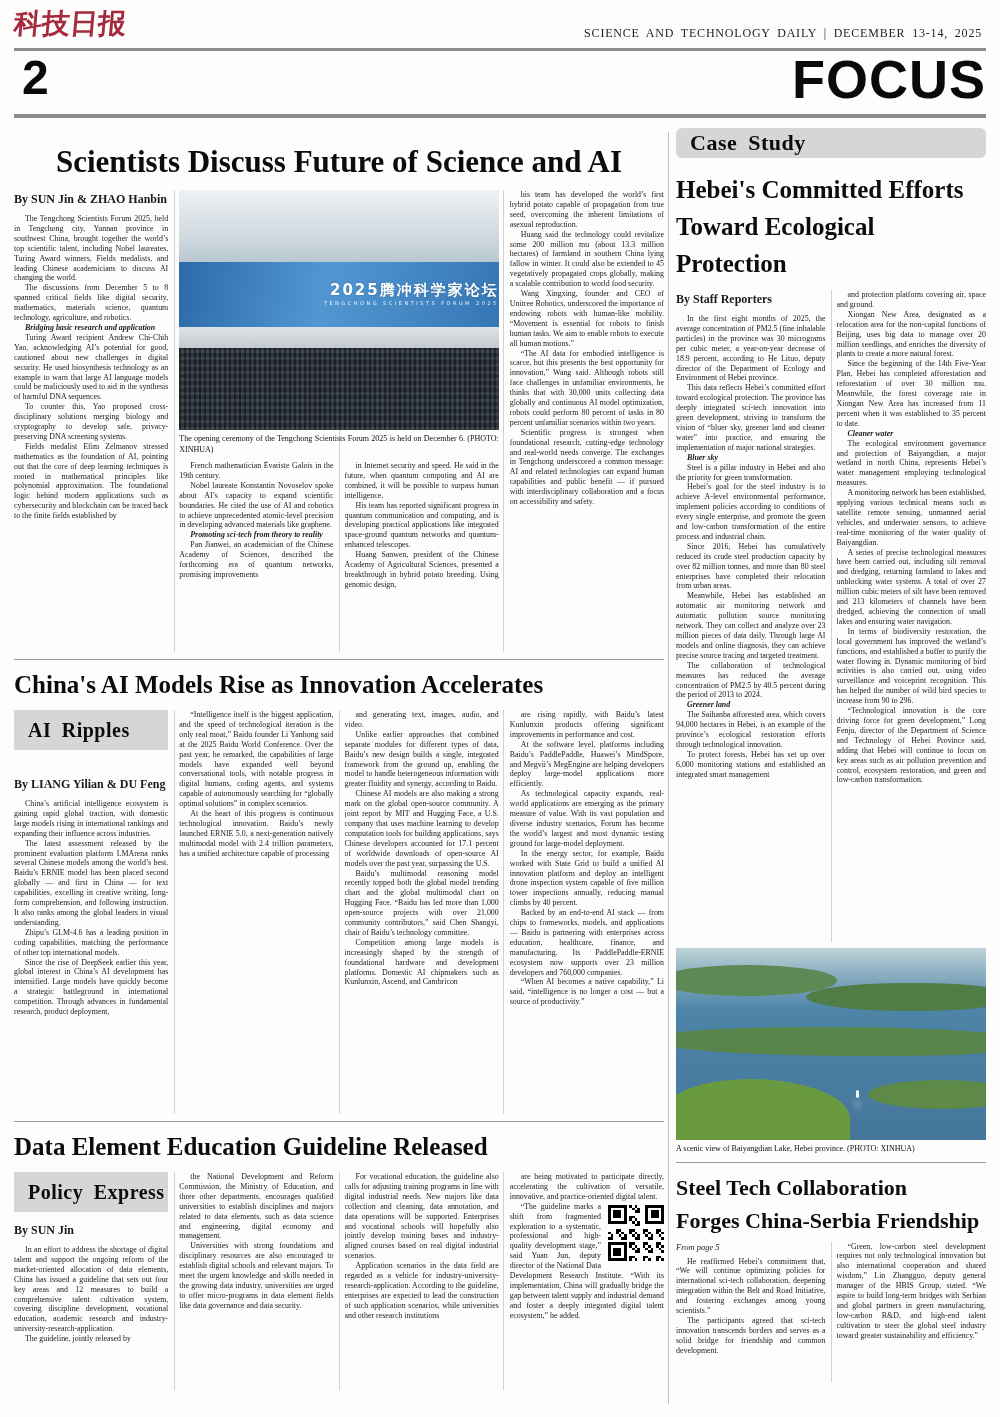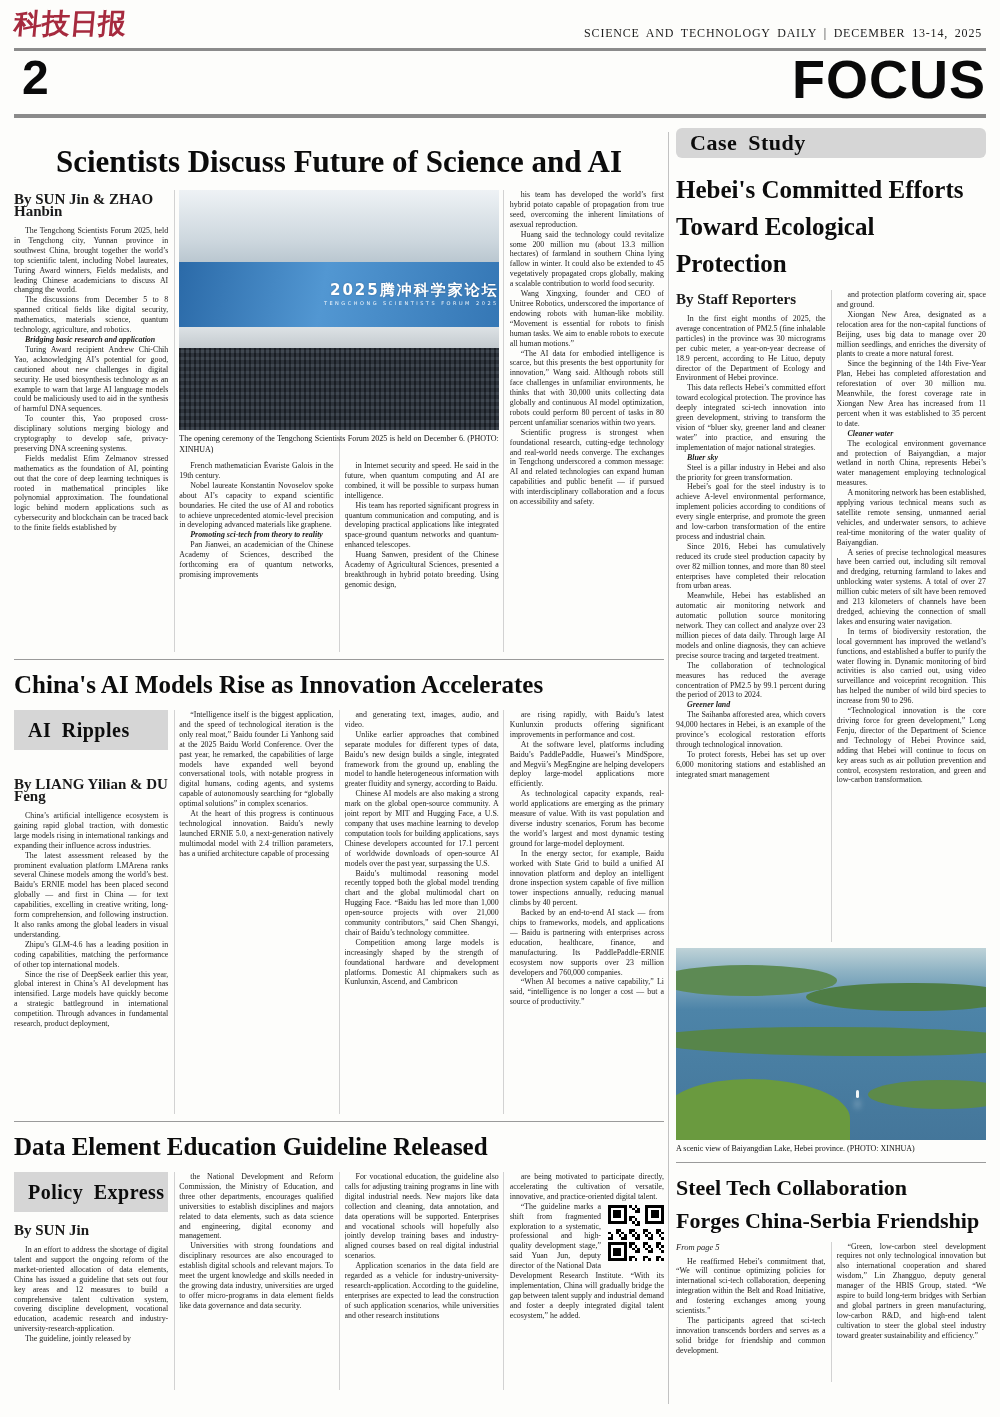--- a/index.html
+++ b/index.html
@@ -17,21 +17,21 @@
   
   .left-region{position:absolute;left:14px;top:122px;width:650px;}
   .right-region{position:absolute;left:676px;top:128px;width:310px;}
   .v-rule{position:absolute;left:668px;top:132px;height:1272px;width:1px;background:#c2c2c2;}
   .h-rule{border:0;border-top:1px solid #9a9a9a;margin:7px 0 0;}
   
   h1.main-head{font:bold 31px/36px "Liberation Serif",serif;margin:22px 0 10px;color:#0c0c0c;text-align:center;}
   h2.head-md{font:bold 25px/30px "Liberation Serif",serif;margin:10px 0 10px;color:#0c0c0c;}
   .hb-head{font:bold 25px/37px "Liberation Serif",serif;margin:13px 0 8px;color:#0c0c0c;}
   .st-head{font:bold 22px/33px "Liberation Serif",serif;margin:8px 0 5px;color:#0c0c0c;}
-  .byline{font-weight:bold;font-size:15px;line-height:12px;margin:3px 0 9px;text-align:left;text-indent:0;}
+  .byline{font-weight:bold;font-size:12px;line-height:12px;margin:3px 0 9px;text-align:left;text-indent:0;}
   .frompage{font-style:italic;font-size:8.5px;line-height:11px;margin:0 0 4px;text-align:left;}
   .kicker{background:#d6d6d6;font:bold 20px/40px "Liberation Serif",serif;height:40px;padding-left:14px;
           letter-spacing:.5px;word-spacing:5px;color:#0c0c0c;}
   .kicker.case{font-size:22px;line-height:30px;height:30px;border-radius:6px;}
   
   .col{overflow:hidden;font-size:7.9px;line-height:9.9px;text-align:justify;color:#1a1a1a;}
   .para{margin:0;text-indent:11px;}
   .subhead{margin:0;text-indent:11px;font-style:italic;font-weight:bold;}
   .grid4{display:grid;grid-template-columns:repeat(4,1fr);column-gap:11px;
          background-image:linear-gradient(#d2d2d2,#d2d2d2),linear-gradient(#d2d2d2,#d2d2d2),linear-gradient(#d2d2d2,#d2d2d2);
@@ -321,21 +321,21 @@
       <div class="col">
         <div class="byline">By Staff Reporters</div>
         <div>
             <p class="para">In the first eight months of 2025, the average concentration of PM2.5 (fine inhalable particles) in the province was 30 micrograms per cubic meter, a year-on-year decrease of 18.9 percent, according to He Lituo, deputy director of the Department of Ecology and Environment of Hebei province.</p>
             <p class="para">This data reflects Hebei’s committed effort toward ecological protection. The province has deeply integrated sci-tech innovation into green development, striving to transform the vision of “bluer sky, greener land and cleaner water” into practice, and ensuring the implementation of major national strategies.</p>
             <p class="subhead">Bluer sky</p>
             <p class="para">Steel is a pillar industry in Hebei and also the priority for green transformation.</p>
             <p class="para">Hebei’s goal for the steel industry is to achieve A-level environmental performance, implement policies according to conditions of every single enterprise, and promote the green and low-carbon transformation of the entire process and industrial chain.</p>
             <p class="para">Since 2016, Hebei has cumulatively reduced its crude steel production capacity by over 82 million tonnes, and more than 80 steel enterprises have completed their relocation from urban areas.</p>
             <p class="para">Meanwhile, Hebei has established an automatic air monitoring network and automatic pollution source monitoring network. They can collect and analyze over 23 million pieces of data daily. Through large AI models and online diagnosis, they can achieve precise source tracing and targeted treatment.</p>
-            <p class="para">The collaboration of technological measures has reduced the average concentration of PM2.5 by 99.1 percent during the period of 2013 to 2024.</p>
+            <p class="para">The collaboration of technological measures has reduced the average concentration of PM2.5 by 40.5 percent during the period of 2013 to 2024.</p>
             <p class="subhead">Greener land</p>
             <p class="para">The Saihanba afforested area, which covers 94,000 hectares in Hebei, is an example of the province’s ecological restoration efforts through technological innovation.</p>
             <p class="para">To protect forests, Hebei has set up over 6,000 monitoring stations and established an integrated smart management</p>
           </div>
       </div>
       <div class="col">
           <p class="para">and protection platform covering air, space and ground.</p>
           <p class="para">Xiongan New Area, designated as a relocation area for the non-capital functions of Beijing, uses big data to manage over 20 million seedlings, and enriches the diversity of plants to create a more natural forest.</p>
           <p class="para">Since the beginning of the 14th Five-Year Plan, Hebei has completed afforestation and reforestation of over 30 million mu. Meanwhile, the forest coverage rate in Xiongan New Area has increased from 11 percent when it was established to 35 percent to date.</p>
           <p class="subhead">Cleaner water</p>

